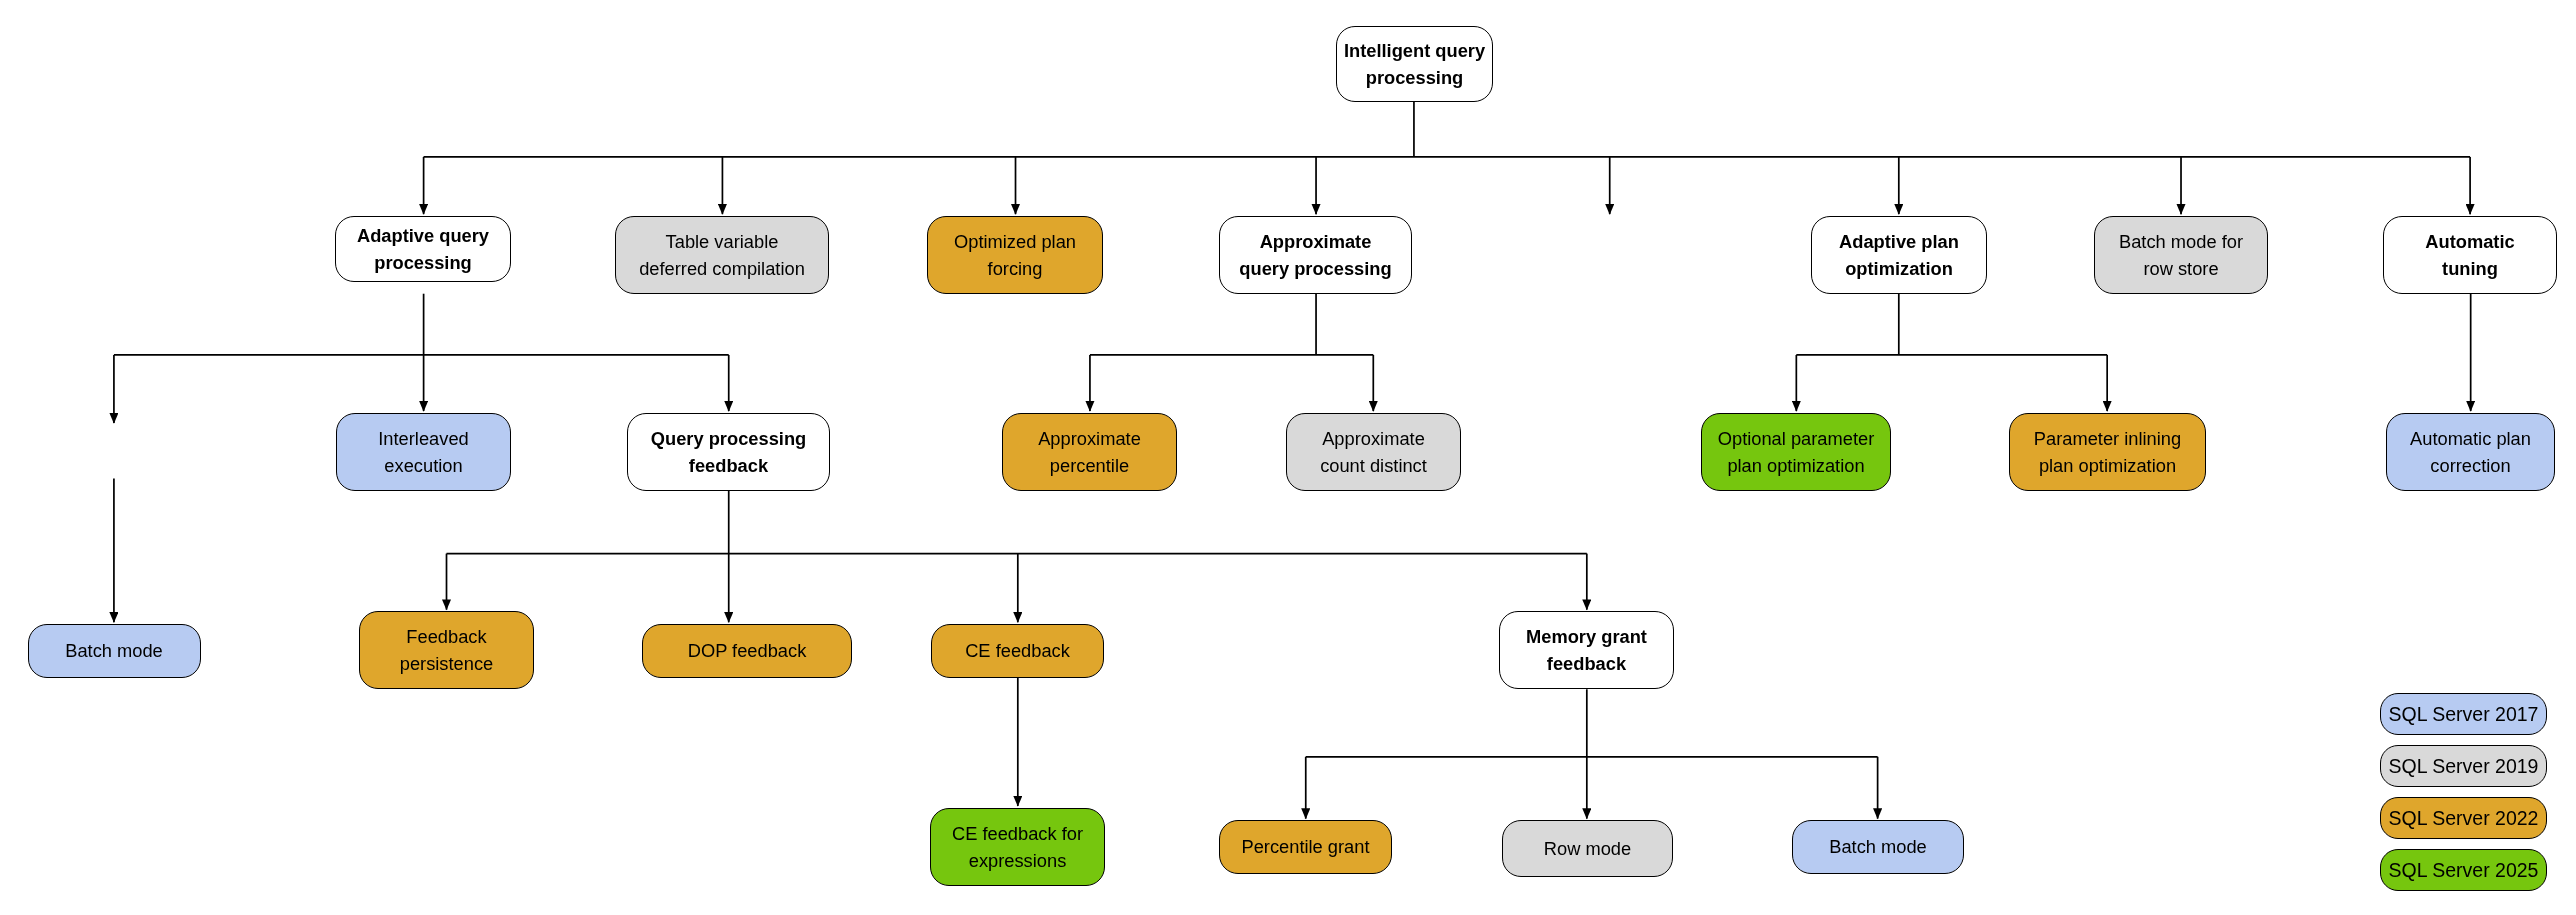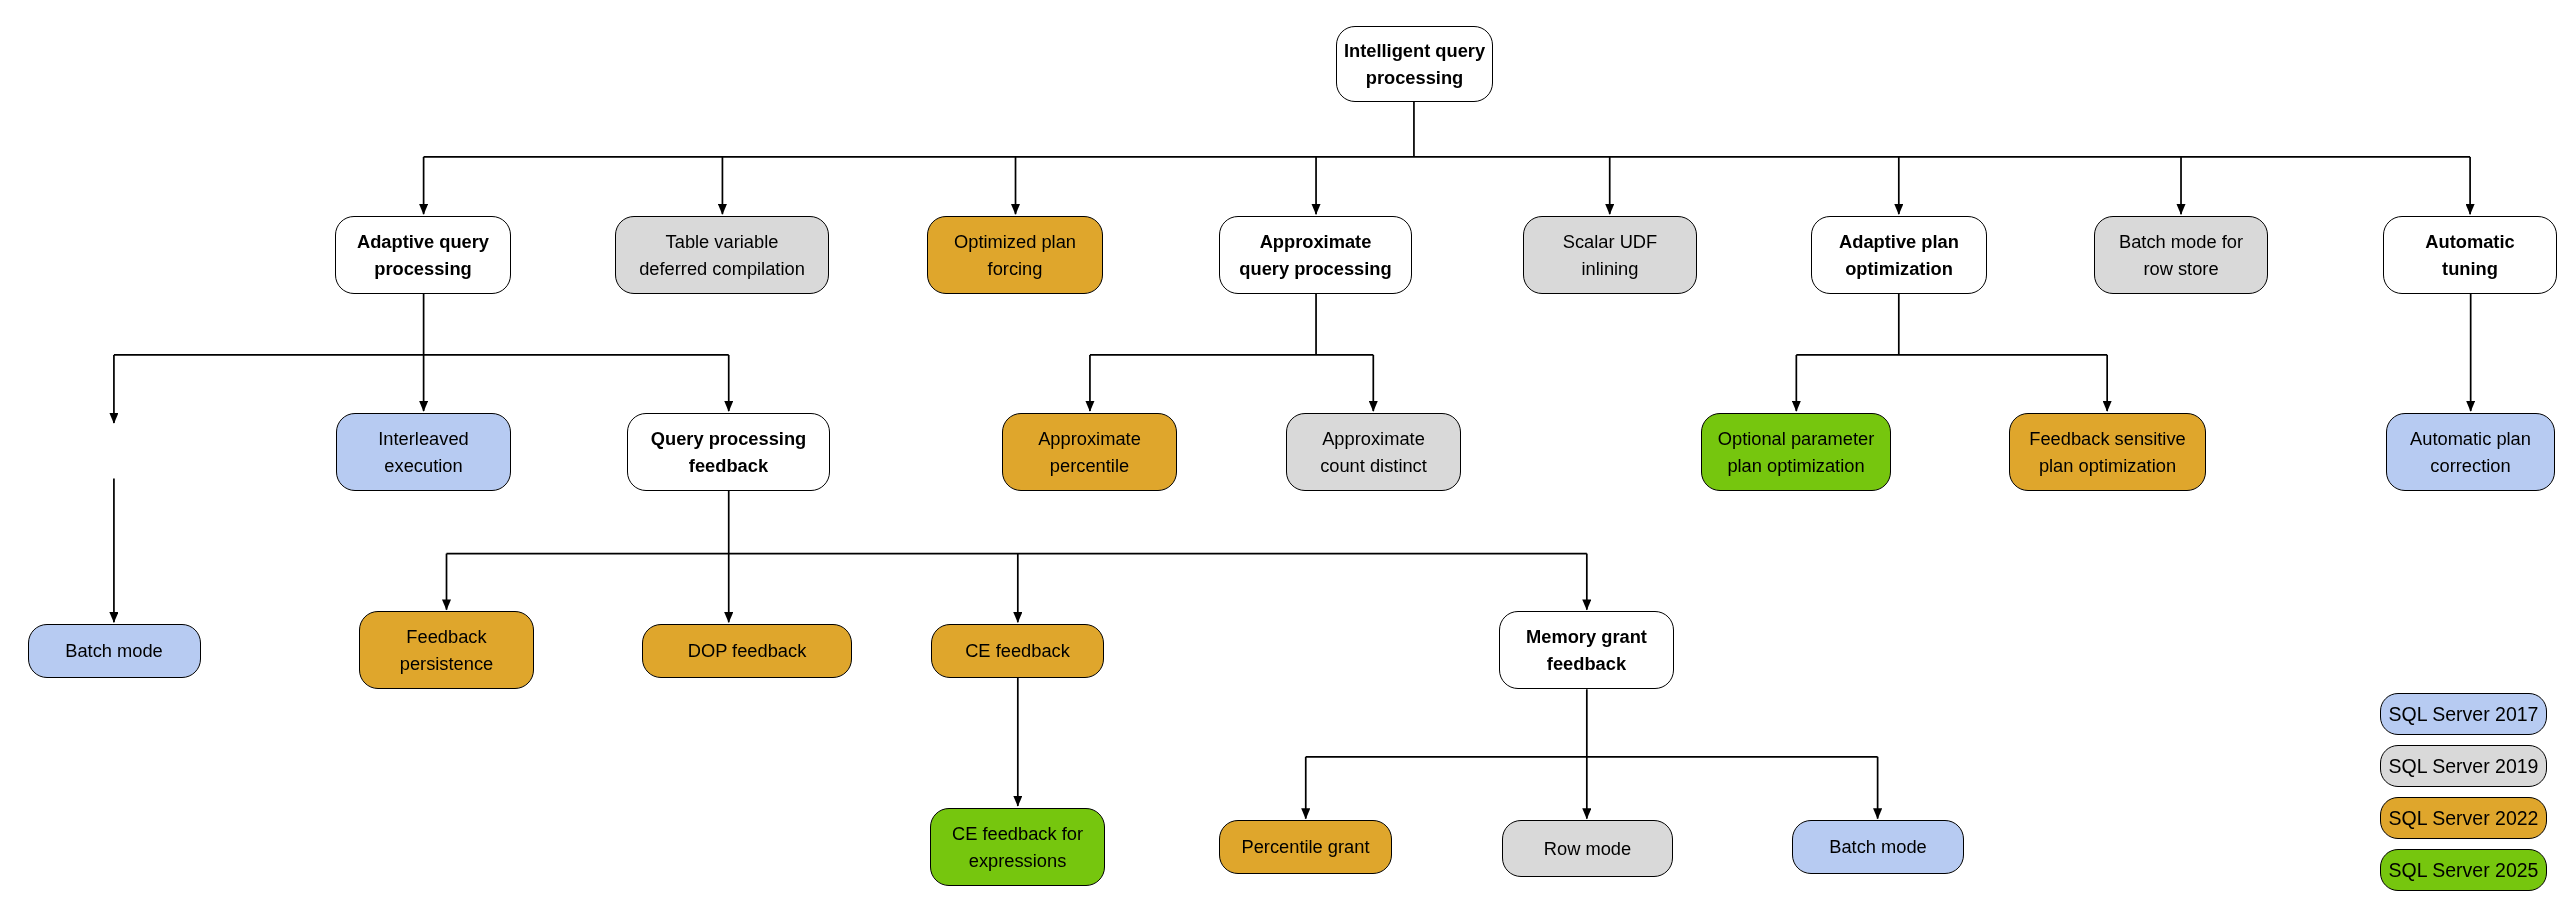--- a/index.html
+++ b/index.html
@@ -76,48 +76,46 @@
       <path d="M2281 1322 H3280"></path>
       <path d="M2281 1322 V1430" marker-end="url(#ah)"></path>
       <path d="M2772 1322 V1430" marker-end="url(#ah)"></path>
       <path d="M3280 1322 V1430" marker-end="url(#ah)"></path>
     </g>
   </svg>
 
   <div class="node cat" style="left:1336px;top:26px;width:157px;height:76px">Intelligent query
 processing</div>
 
-  <div class="node cat" style="left:335px;top:216px;width:176px;height:78px">Adaptive query
+  <div class="node cat" style="left:335px;top:216px;width:176px;height:66px">Adaptive query
 processing</div>
   <div class="node v2019" style="left:615px;top:216px;width:214px;height:78px">Table variable
 deferred compilation</div>
   <div class="node v2022" style="left:927px;top:216px;width:176px;height:78px">Optimized plan
 forcing</div>
   <div class="node cat" style="left:1219px;top:216px;width:193px;height:78px">Approximate
 query processing</div>
-  <div class="node v2019" style="left:1523px;top:216px;width:174px;height:78px">Scalar UDF
-inlining</div>
   <div class="node cat" style="left:1811px;top:216px;width:176px;height:78px">Adaptive plan
 optimization</div>
   <div class="node v2019" style="left:2094px;top:216px;width:174px;height:78px">Batch mode for
 row store</div>
   <div class="node cat" style="left:2383px;top:216px;width:174px;height:78px">Automatic
 tuning</div>
 
   <div class="node v2017" style="left:336px;top:413px;width:175px;height:78px">Interleaved
 execution</div>
   <div class="node cat" style="left:627px;top:413px;width:203px;height:78px">Query processing
 feedback</div>
   <div class="node v2022" style="left:1002px;top:413px;width:175px;height:78px">Approximate
 percentile</div>
   <div class="node v2019" style="left:1286px;top:413px;width:175px;height:78px">Approximate
 count distinct</div>
   <div class="node v2025" style="left:1701px;top:413px;width:190px;height:78px">Optional parameter
 plan optimization</div>
-  <div class="node v2022" style="left:2009px;top:413px;width:197px;height:78px">Feedback sensitive
+  <div class="node v2022" style="left:2009px;top:413px;width:197px;height:78px">Parameter inlining
 plan optimization</div>
   <div class="node v2017" style="left:2386px;top:413px;width:169px;height:78px">Automatic plan
 correction</div>
 
   <div class="node v2017" style="left:27.5px;top:624px;width:173px;height:54px">Batch mode</div>
   <div class="node v2022" style="left:359px;top:611px;width:175px;height:78px">Feedback
 persistence</div>
   <div class="node v2022" style="left:642px;top:624px;width:210px;height:54px">DOP feedback</div>
   <div class="node v2022" style="left:931px;top:624px;width:173px;height:54px">CE feedback</div>
   <div class="node cat" style="left:1499px;top:611px;width:175px;height:78px">Memory grant

